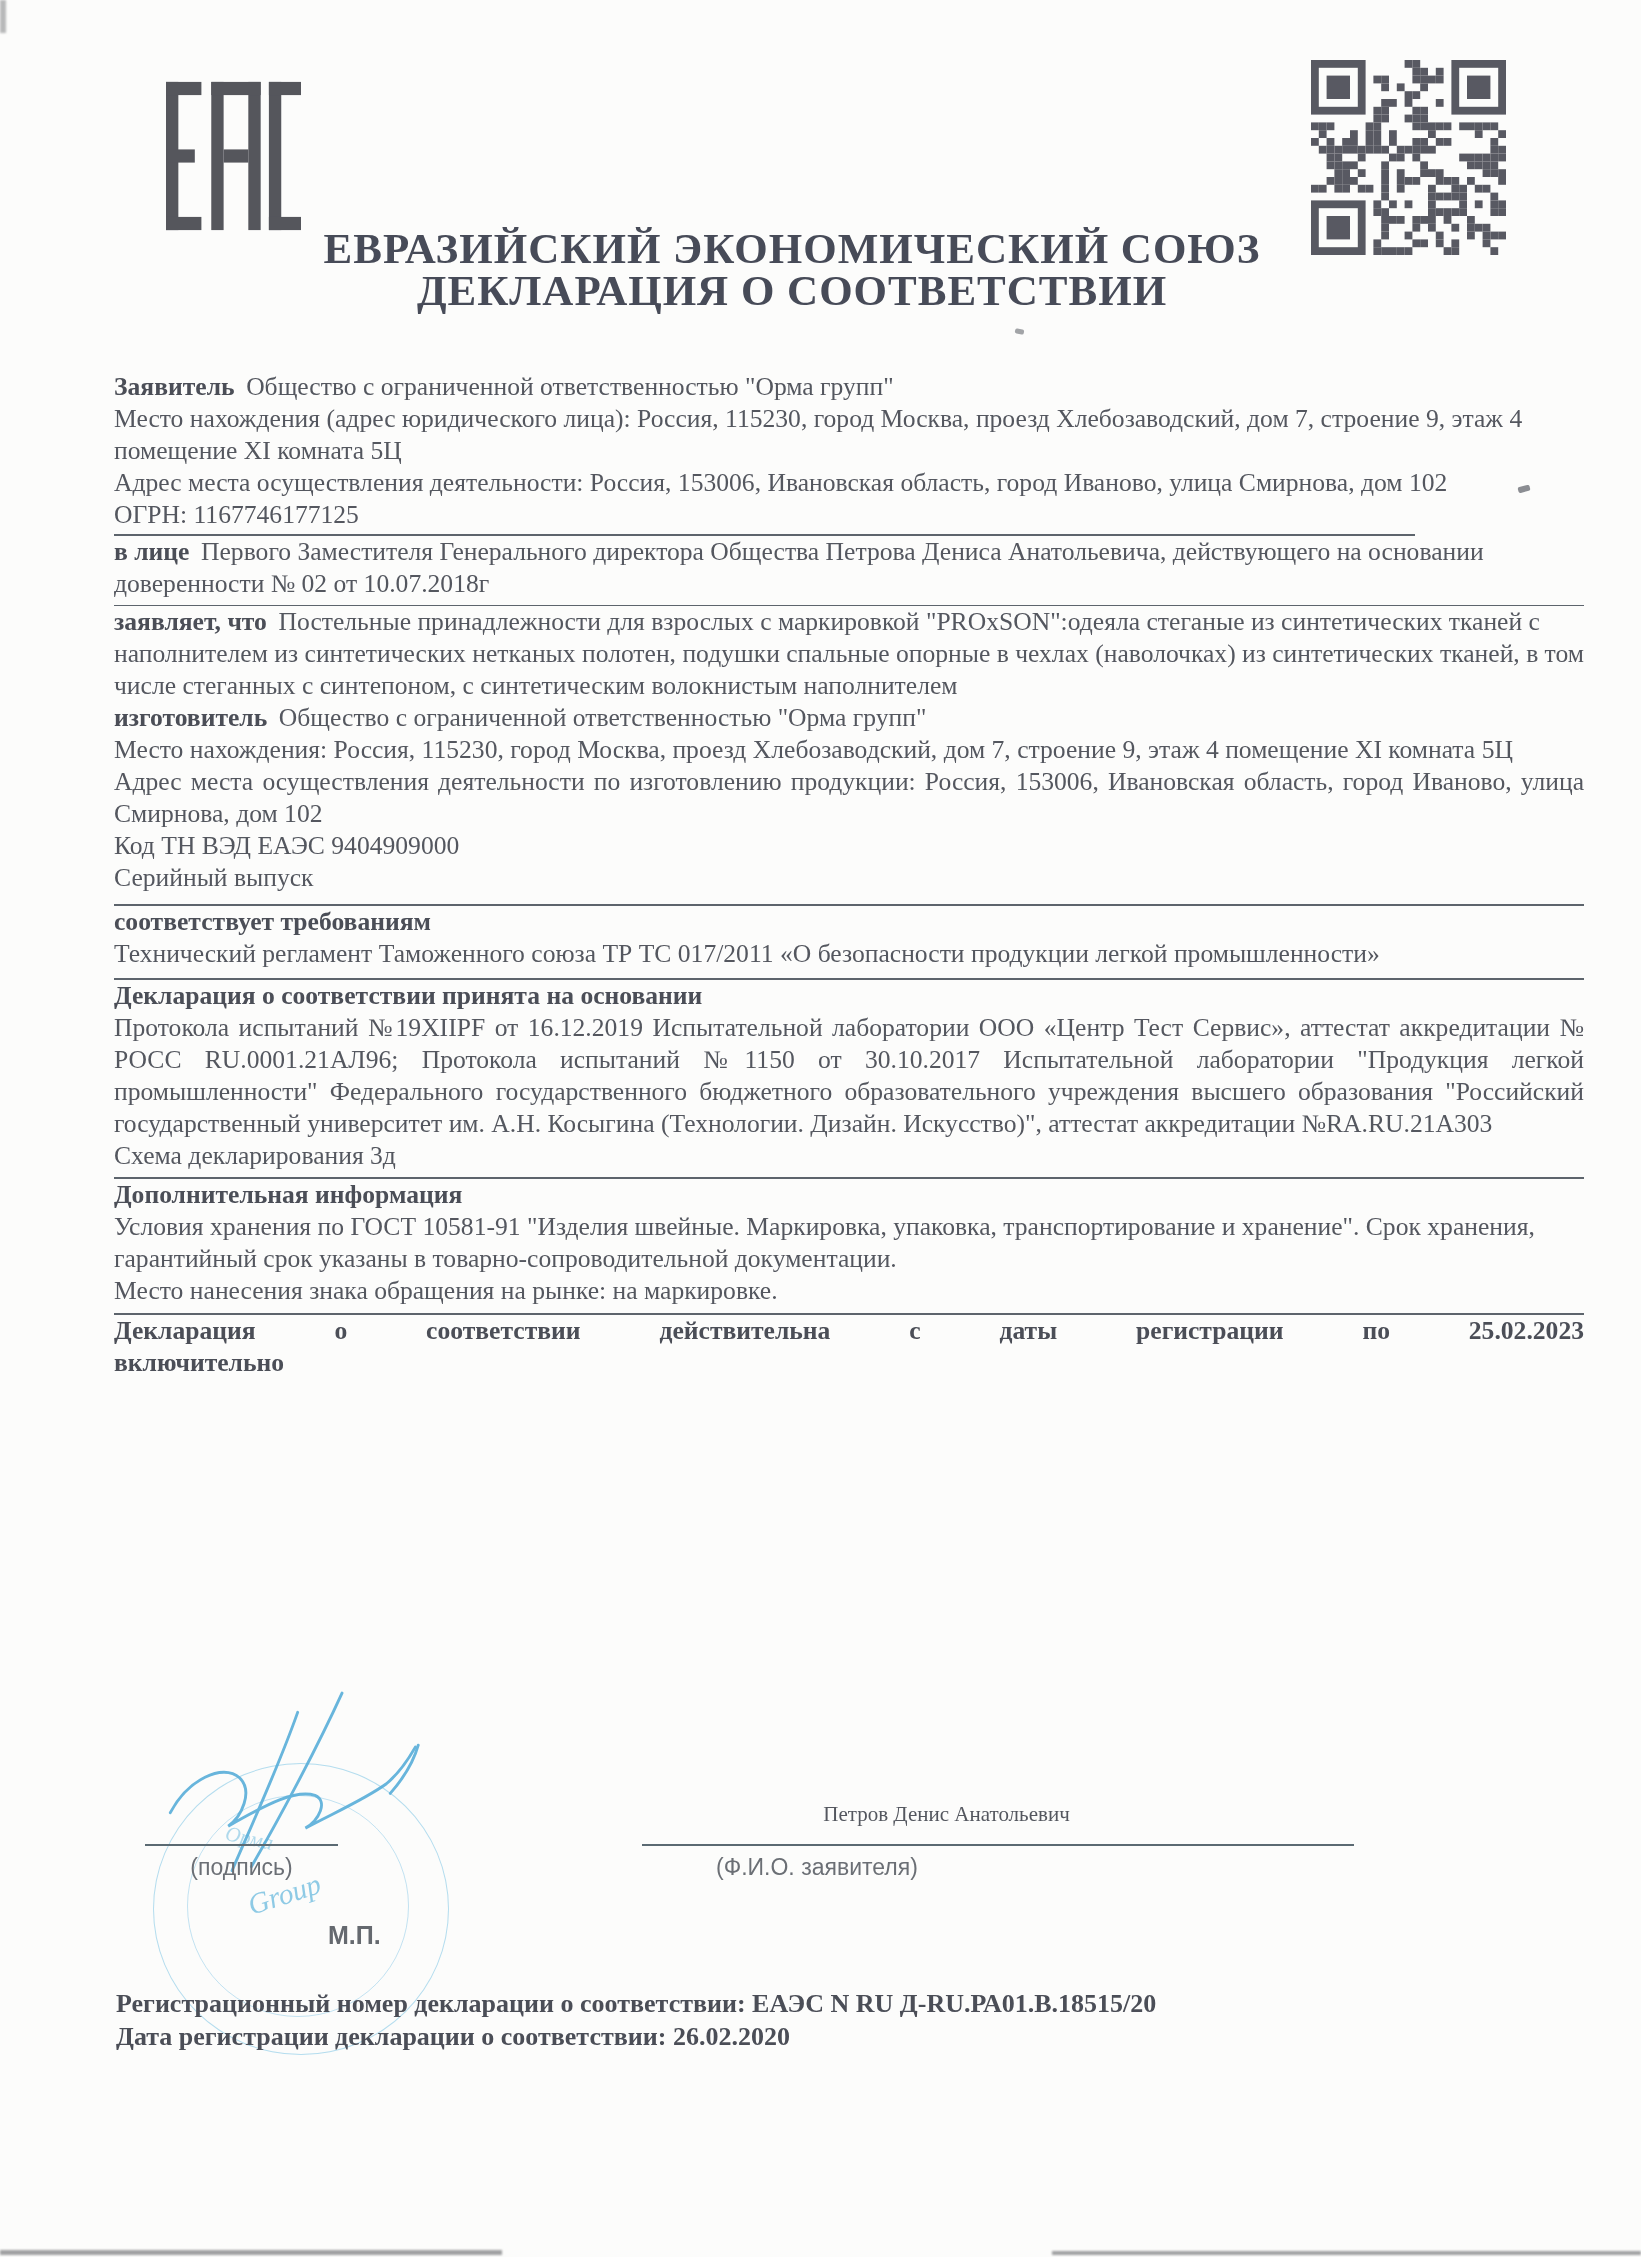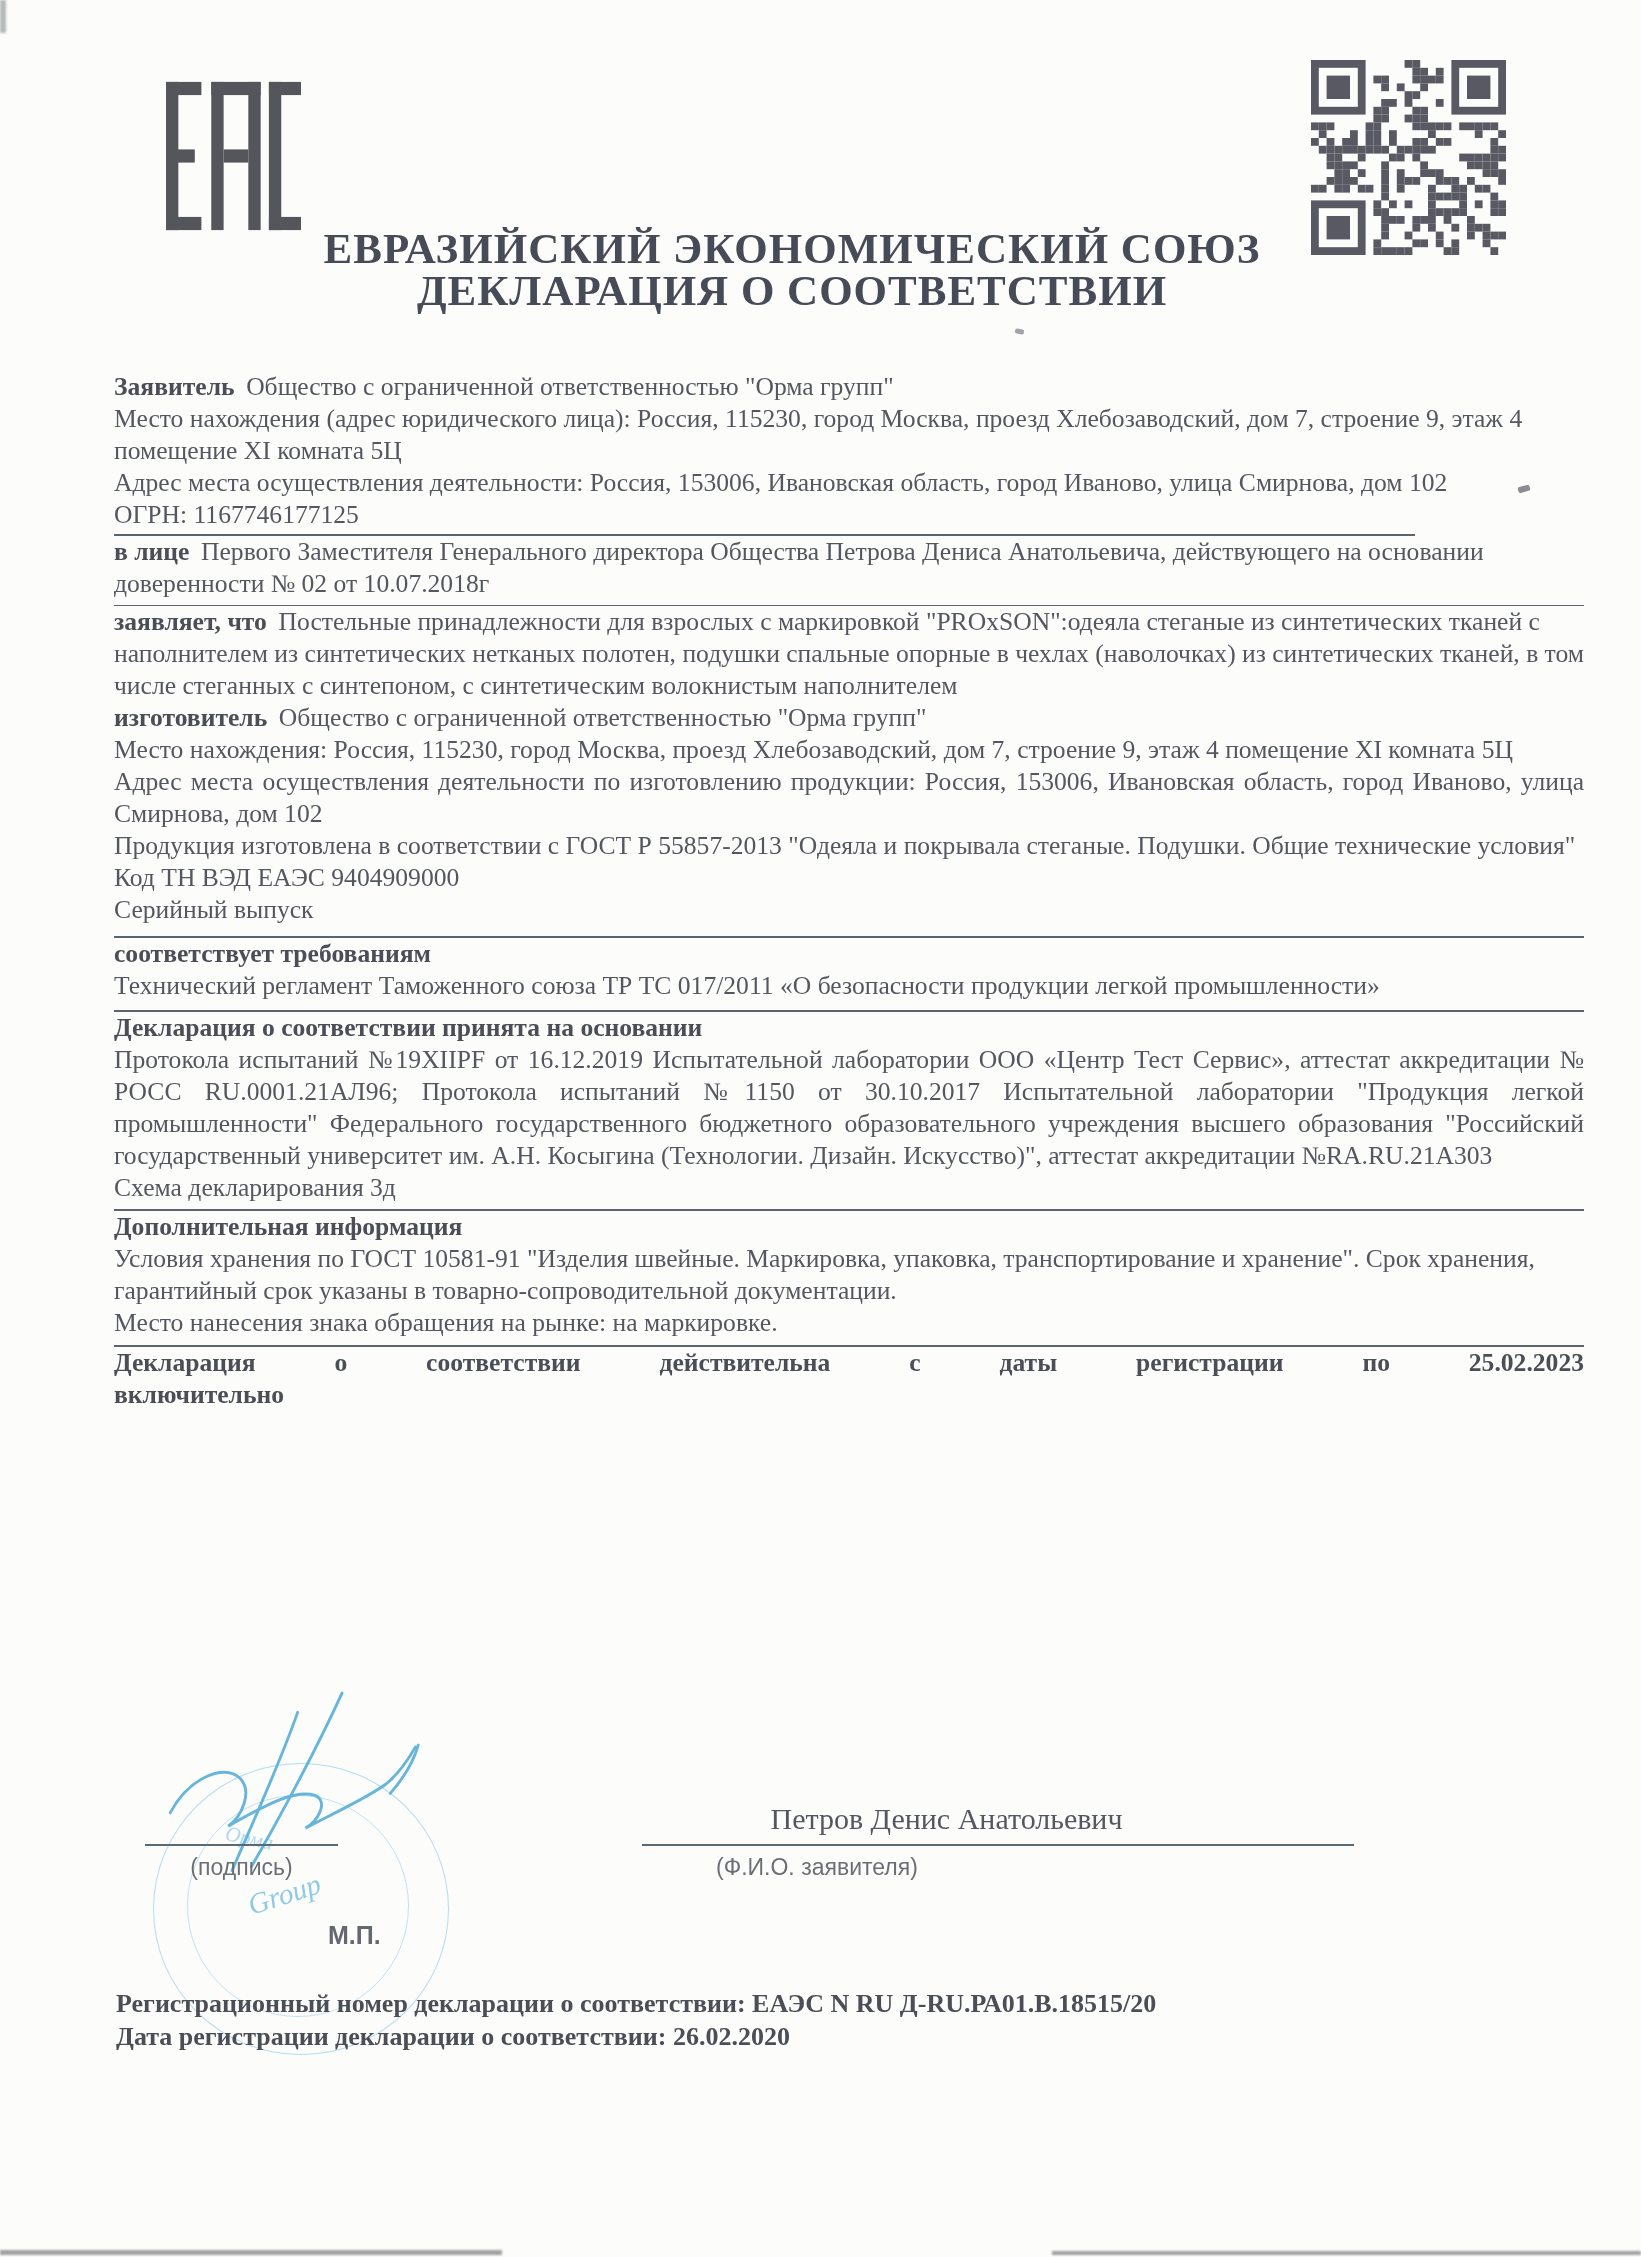--- a/index.html
+++ b/index.html
@@ -31,21 +31,21 @@
          font-style:italic;}
   .stamp .t1{left:93px;top:114px;font-size:29px;transform:rotate(-18deg);}
   .stamp .t2{left:71px;top:62px;font-size:21px;transform:rotate(12deg);opacity:.7;}
   .sigline{position:absolute;height:1.9px;background:#5b6a72;top:1844px;}
   .sigline.left{left:145px;width:193px;}
   .sigline.right{left:642px;width:712px;}
   .cap{position:absolute;font-family:"Liberation Sans",sans-serif;color:#6b6f75;font-size:23px;}
   .cap.sign{left:145px;width:193px;top:1854px;text-align:center;}
   .cap.fio{left:716px;width:541px;top:1854px;text-align:left;}
   .fio-name{position:absolute;left:676px;width:541px;top:1802px;text-align:center;
-            font-size:30px;color:#54575f;}
+            font-size:21px;color:#54575f;}
   .mp{position:absolute;left:328px;top:1921px;font-family:"Liberation Sans",sans-serif;
       font-size:25px;color:#65696f;font-weight:bold;}
   
   .footer{position:absolute;left:116px;top:1987px;width:1468px;color:#4b4e57;}
   .footer p{margin:0;font-size:26px;line-height:33px;font-weight:bold;}
   .footer p + p{}
   
   .speck{position:absolute;background:#8b8d92;border-radius:1.9px;}
   .sp1{left:1518px;top:486px;width:11.6px;height:5.8px;transform:rotate(-15deg);}
   .sp2{left:1015px;top:329px;width:8.7px;height:4.8px;transform:rotate(10deg);opacity:.8;}
@@ -298,21 +298,20 @@
     <p>ОГРН: 1167746177125</p>
     <div class="rule partial"></div>
 
     <p class="mt4"><span class="b lbl">в лице</span><span>Первого Заместителя Генерального директора Общества Петрова Дениса Анатольевича, действующего на основании доверенности № 02 от 10.07.2018г</span></p>
     <div class="rule"></div>
 
     <p class="mt6"><span class="b lbl">заявляет, что</span><span>Постельные принадлежности для взрослых с маркировкой "PROxSON":одеяла стеганые из синтетических тканей с наполнителем из синтетических нетканых полотен, подушки спальные опорные в чехлах (наволочках) из синтетических тканей, в том числе стеганных с синтепоном, с синтетическим волокнистым наполнителем</span></p>
     <p><span class="b lbl">изготовитель</span><span>Общество с ограниченной ответственностью "Орма групп"</span></p>
     <p class="just">Место нахождения: Россия, 115230, город Москва, проезд Хлебозаводский, дом 7, строение 9, этаж 4 помещение XI комната 5Ц</p>
     <p class="just">Адрес места осуществления деятельности по изготовлению продукции: Россия, 153006, Ивановская область, город Иваново, улица Смирнова, дом 102</p>
-    <p>Продукция изготовлена в соответствии с ГОСТ Р 55857-2013 "Одеяла и покрывала стеганые. Подушки. Общие технические условия"</p>
     <p>Код ТН ВЭД ЕАЭС 9404909000</p>
     <p>Серийный выпуск</p>
     <div class="rule mt10"></div>
 
     <p class="b mt8">соответствует требованиям</p>
     <p class="mt6">Технический регламент Таможенного союза ТР ТС 017/2011 «О безопасности продукции легкой промышленности»</p>
     <div class="rule mt8"></div>
 
     <p class="b mt10">Декларация о соответствии принята на основании</p>
     <p class="just mt18">Протокола испытаний №19XIIPF от 16.12.2019 Испытательной лаборатории ООО «Центр Тест Сервис», аттестат аккредитации № РОСС RU.0001.21АЛ96; Протокола испытаний №1150 от 30.10.2017 Испытательной лаборатории "Продукция легкой промышленности" Федерального государственного бюджетного образовательного учреждения высшего образования "Российский государственный университет им. А.Н. Косыгина (Технологии. Дизайн. Искусство)", аттестат аккредитации №RA.RU.21А303</p>

